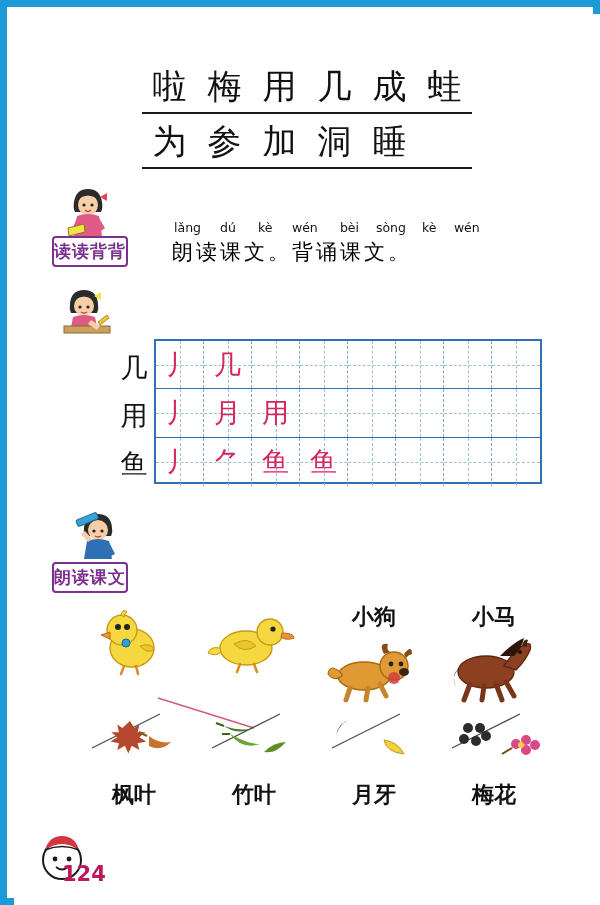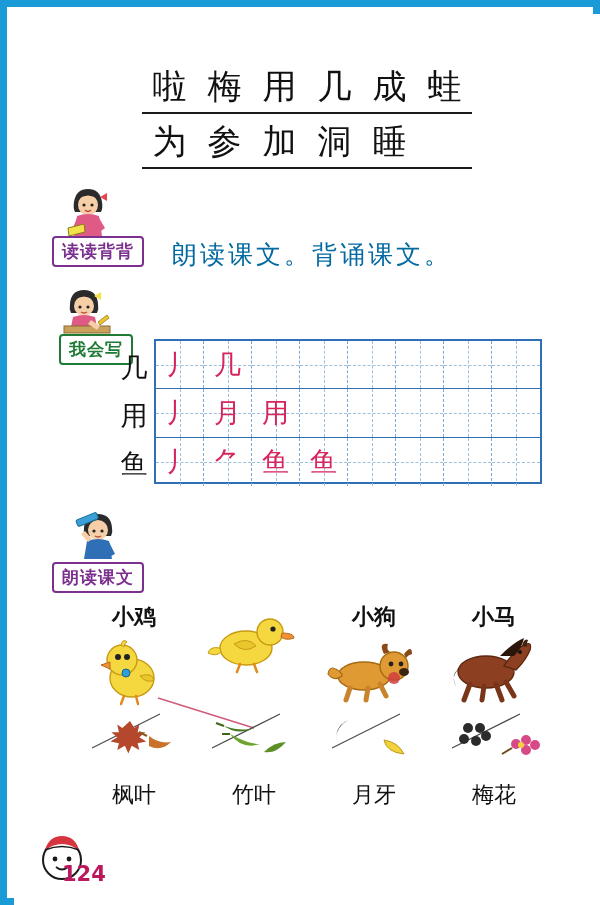--- a/index.html
+++ b/index.html
@@ -56,21 +56,21 @@
     line-height: 52px;
     color: #111111;
   }
 
   
   .tag {
     position: absolute;
     border: 2px solid #000000;
     border-radius: 4px;
     background: #ffffff;
-    padding: 2px 8px;
+    padding: 2px 0;
     font-family: "DejaVu Serif", serif;
     font-weight: bold;
     font-size: 17px;
     color: #111111;
     letter-spacing: 1px;
     white-space: nowrap;
   }
   .tag.purple { border-color: #7b2f8e; color: #7b2f8e; }
   .tag.green  { border-color: #1f7a33; color: #1f7a33; }
   .tag-read { left: 38px; top: 222px; }
@@ -83,22 +83,22 @@
     color: #111111;
     letter-spacing: 0px;
     white-space: nowrap;
   }
   .pinyin-line span { display: inline-block; }
   .hanzi-line {
     position: absolute;
     left: 158px;
     top: 224px;
     font-family: Liberation Sans, sans-serif;
-    font-size: 25px;
-    color: #0369a1;
+    font-size: 21px;
+    color: #000000;
     letter-spacing: 3px;
     white-space: nowrap;
   }
 
   
   .tag-write { left: 45px; top: 320px; }
   .write-grid {
     position: absolute;
     left: 140px;
     top: 325px;
@@ -176,21 +176,21 @@
     font-weight: bold;
     color: #111111;
     margin-bottom: 2px;
   }
   .link-col .word-bottom {
     position: absolute;
     top: 178px;
     left: 0; right: 0;
     font-family: "DejaVu Serif", serif;
     font-size: 22px;
-    font-weight: normal;
+    font-weight: bold;
     color: #111111;
     text-align: center;
   }
   .pic-top {
     height: 70px;
     margin-top: 4px;
     position: relative;
   }
   .pic-bottom {
     position: absolute;
@@ -262,40 +262,49 @@
         <path d="M17 32 l-5 12 l4 2 l5 -11z" fill="#e05a86"></path>
         <path d="M39 32 l6 10 l-4 3 l-5 -10z" fill="#e05a86"></path>
 
         <path d="M8 42 l16 -4 l1 8 l-16 4z" fill="#f2e14a" stroke="#8a7b16" stroke-width="1"></path>
 
         <path d="M40 11 l7 -4 l0 8z" fill="#e8434f"></path>
       </svg>
     </div>
     <div class="tag purple tag-read">读读背背</div>
 
+    <div class="pinyin-line">
+      <span style="width:42px">lǎng</span>
+      <span style="width:34px">dú</span>
+      <span style="width:30px">kè</span>
+      <span style="width:44px">wén</span>
+      <span style="width:32px">bèi</span>
+      <span style="width:42px">sòng</span>
+      <span style="width:28px">kè</span>
+      <span style="width:34px">wén</span>
+    </div>
     <div class="hanzi-line">朗读课文。背诵课文。</div>
 
     <div class="abs" style="left:44px; top:272px; width:60px; height:52px;">
       <svg width="60" height="52" viewBox="0 0 60 52">
         <path d="M12 18 q1 -14 14 -14 q13 0 14 14 q1 5 -1 9 l-26 0 q-2 -4 -1 -9z" fill="#2b2b2b"></path>
         <ellipse cx="26" cy="20" rx="10" ry="10" fill="#f6cfa8"></ellipse>
         <path d="M16 14 q10 -7 20 0 q-3 -6 -10 -6 q-7 0 -10 6z" fill="#2b2b2b"></path>
         <circle cx="22" cy="21" r="1.6" fill="#222"></circle>
         <circle cx="30" cy="21" r="1.6" fill="#222"></circle>
         <path d="M23 26 q3 2 6 0" stroke="#b4483c" stroke-width="1.3" fill="none"></path>
         <path d="M15 31 q11 -4 22 0 l3 15 l-28 0z" fill="#e05a86"></path>
 
         <rect x="6" y="40" width="46" height="7" fill="#caa05d" stroke="#8a6b2e" stroke-width="1"></rect>
 
         <path d="M33 34 l9 6 l-3 4 l-9 -6z" fill="#f6cfa8"></path>
         <path d="M40 36 l9 -7 l2 3 l-9 7z" fill="#f0c330" stroke="#9a7a10" stroke-width="0.8"></path>
         <path d="M36 10 l7 -4 l0 8z" fill="#f2e14a"></path>
       </svg>
     </div>
-    <div class="tag green tag-write">我会写</div>
 
     <div class="head-char" style="top:336px;">几</div>
     <div class="head-char" style="top:384px;">用</div>
     <div class="head-char" style="top:432px;">鱼</div>
 
     <div class="write-grid">
       <div class="wrow">
         <div class="wcell">
             <div class="guide-v"></div>
             <div class="guide-h"></div>
@@ -445,21 +454,20 @@
 
       <svg class="abs" style="left:0; top:0;" width="480" height="225">
         <line x1="84" y1="96" x2="180" y2="126" stroke="#cf5d7a" stroke-width="1.6"></line>
         <line x1="18" y1="146" x2="86" y2="112" stroke="#4a4a4a" stroke-width="1.2"></line>
         <line x1="138" y1="146" x2="206" y2="112" stroke="#4a4a4a" stroke-width="1.2"></line>
         <line x1="258" y1="146" x2="326" y2="112" stroke="#4a4a4a" stroke-width="1.2"></line>
         <line x1="378" y1="146" x2="446" y2="112" stroke="#4a4a4a" stroke-width="1.2"></line>
       </svg>
 
       <div class="link-col" style="left:0px;">
-        <div class="word-top">小鸡</div>
         <div class="pic-top">
           <svg width="120" height="70" viewBox="0 0 120 70">
             <ellipse cx="58" cy="42" rx="22" ry="19" fill="#f5d83f" stroke="#c79a14" stroke-width="1.4"></ellipse>
             <circle cx="48" cy="24" r="15" fill="#f5d83f" stroke="#c79a14" stroke-width="1.4"></circle>
             <circle cx="44" cy="21" r="3" fill="#222"></circle>
             <circle cx="53" cy="21" r="3" fill="#222"></circle>
             <path d="M36 26 l-9 3 l9 4z" fill="#f0913a" stroke="#b86a14" stroke-width="1"></path>
             <path d="M47 9 q2 -7 6 -3 q-3 1 -3 5z" fill="#f5d83f" stroke="#c79a14" stroke-width="1"></path>
             <path d="M66 40 q12 -4 14 4 q-7 4 -14 -4z" fill="#e9c62c" stroke="#c79a14" stroke-width="1"></path>
             <path d="M50 60 l-3 8 M62 60 l2 8" stroke="#e08a1d" stroke-width="2.5" stroke-linecap="round"></path>

